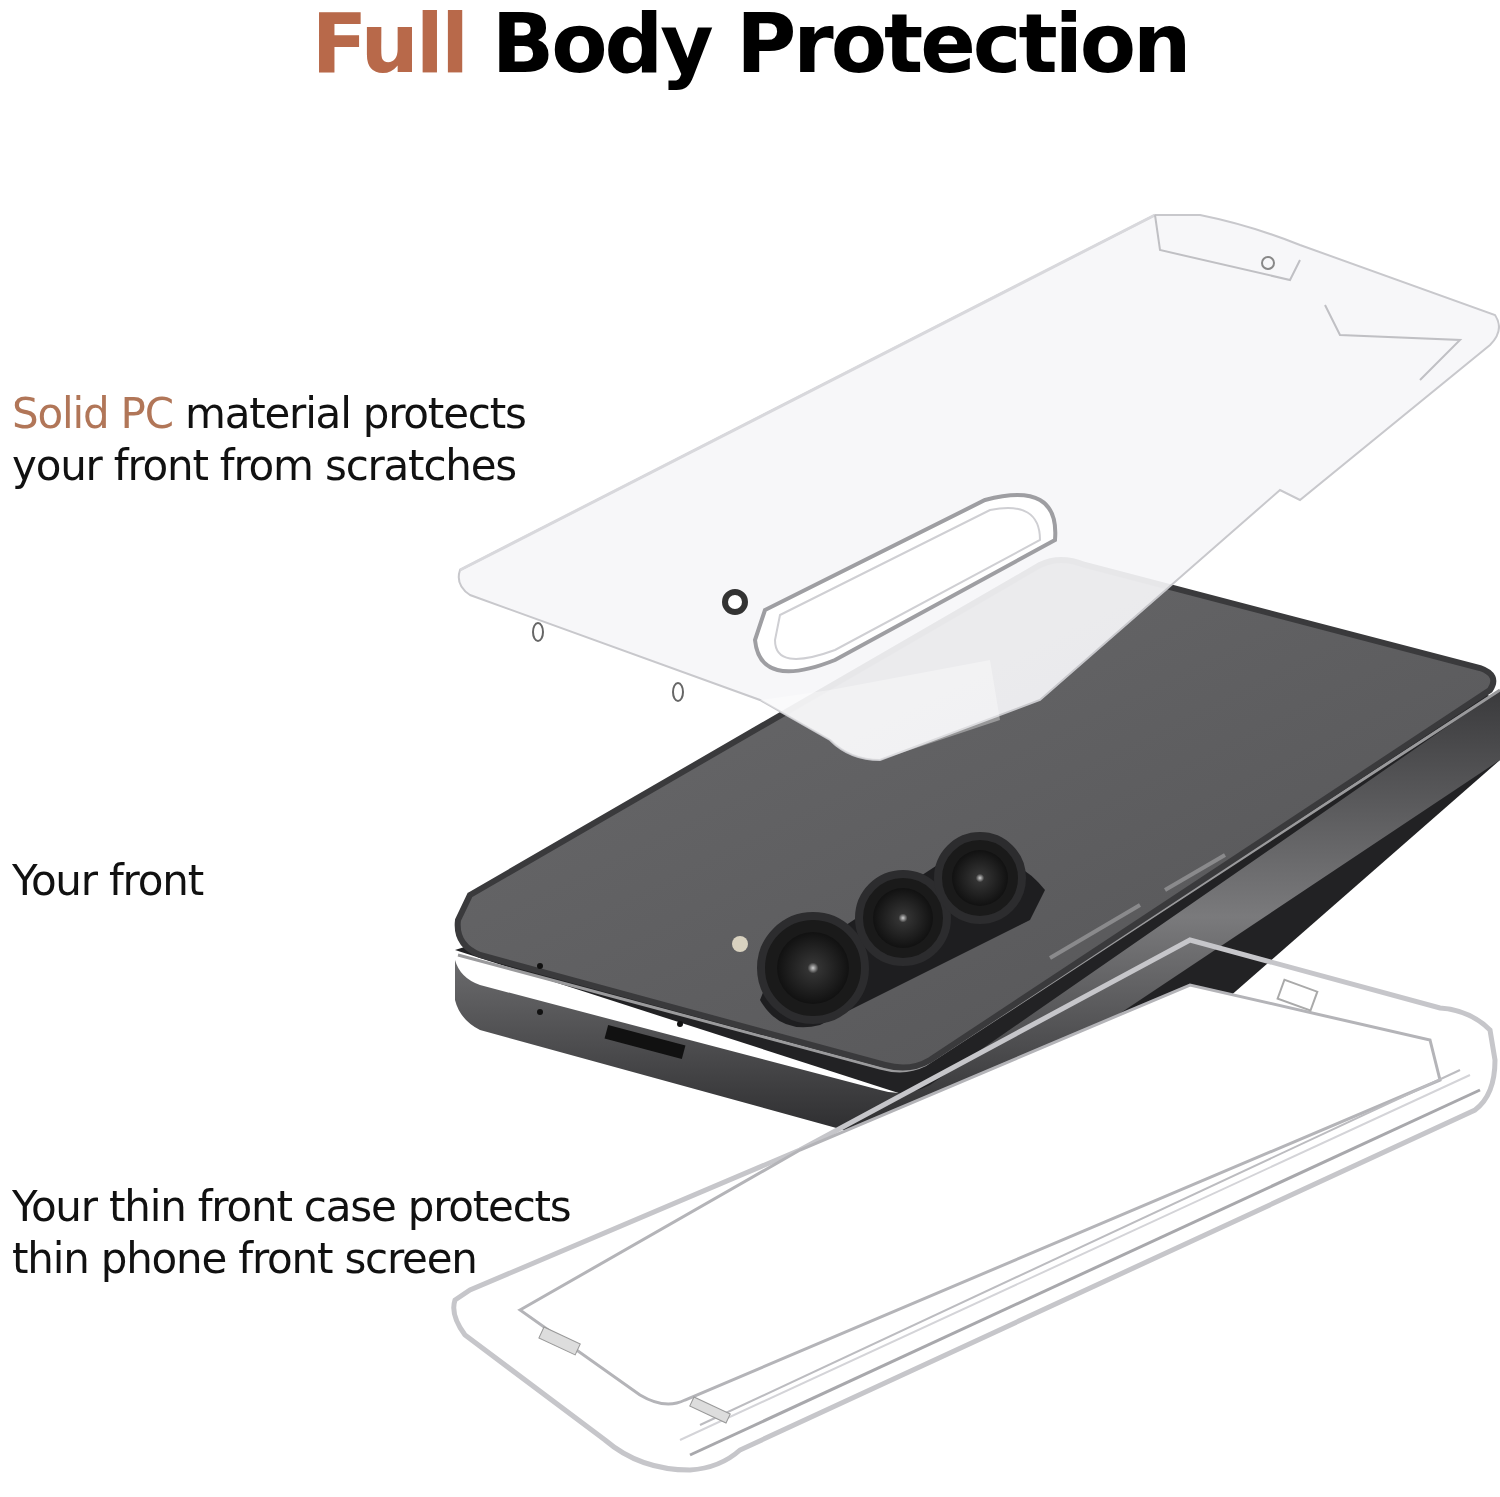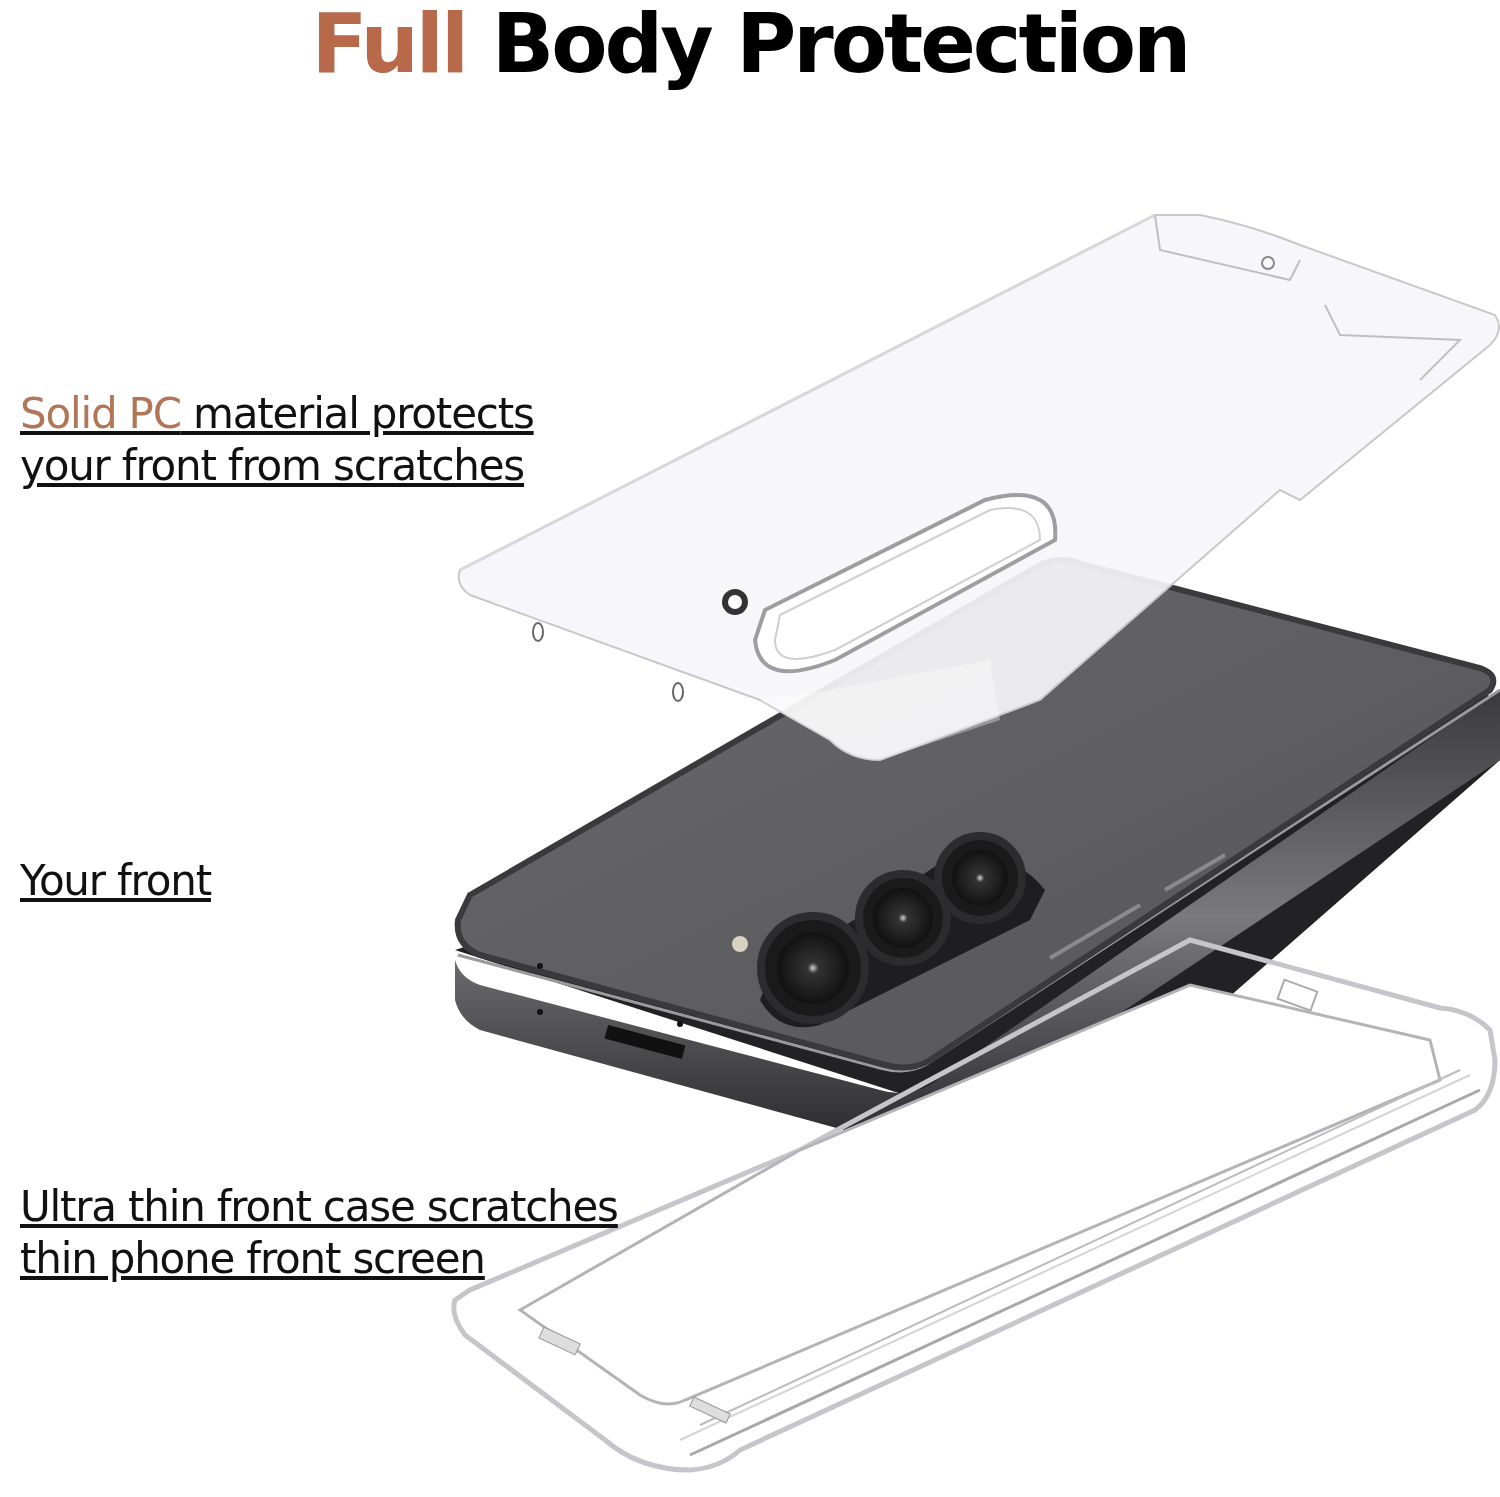--- a/index.html
+++ b/index.html
@@ -2,22 +2,22 @@
 <html><head>
 <meta charset="utf-8">
 <style>
   html, body { margin: 0; padding: 0; background: #ffffff; }
   body { width: 1500px; height: 1497px; position: relative; overflow: hidden;
          font-family: "DejaVu Sans", "Liberation Sans", sans-serif; }
   .title { position: absolute; left: 0; width: 1500px; top: -6px; text-align: center;
            font-family: "DejaVu Sans", sans-serif; font-weight: bold; font-size: 82px;
            letter-spacing: -3px; color: #000; line-height: 100px; }
   .title .accent { color: #b8694a; }
-  .label { position: absolute; left: 20px; font-family: "DejaVu Sans", sans-serif;
-           font-size: 42px; line-height: 52px; color: #111; letter-spacing: -1.2px; text-decoration: underline; }
+  .label { position: absolute; left: 12px; font-family: "DejaVu Sans", sans-serif;
+           font-size: 42px; line-height: 52px; color: #111; letter-spacing: -1.2px; }
   .label .accent { color: #b17658; }
   .label-1 { top: 388px; }
   .label-2 { top: 855px; }
   .label-3 { top: 1181px; }
   svg.art { position: absolute; left: 0; top: 0; }
 </style>
 </head>
 <body>
 
 <svg class="art" width="1500" height="1497" viewBox="0 0 1500 1497">
@@ -101,15 +101,15 @@
 <div class="label label-1">
   <div><span class="accent">Solid PC</span><span> material protects</span></div>
   <div>your front from scratches</div>
 </div>
 
 <div class="label label-2">
   <div>Your front</div>
 </div>
 
 <div class="label label-3">
-  <div>Ultra thin front case scratches</div>
+  <div>Your thin front case protects</div>
   <div>thin phone front screen</div>
 </div>
 
 </body></html>

